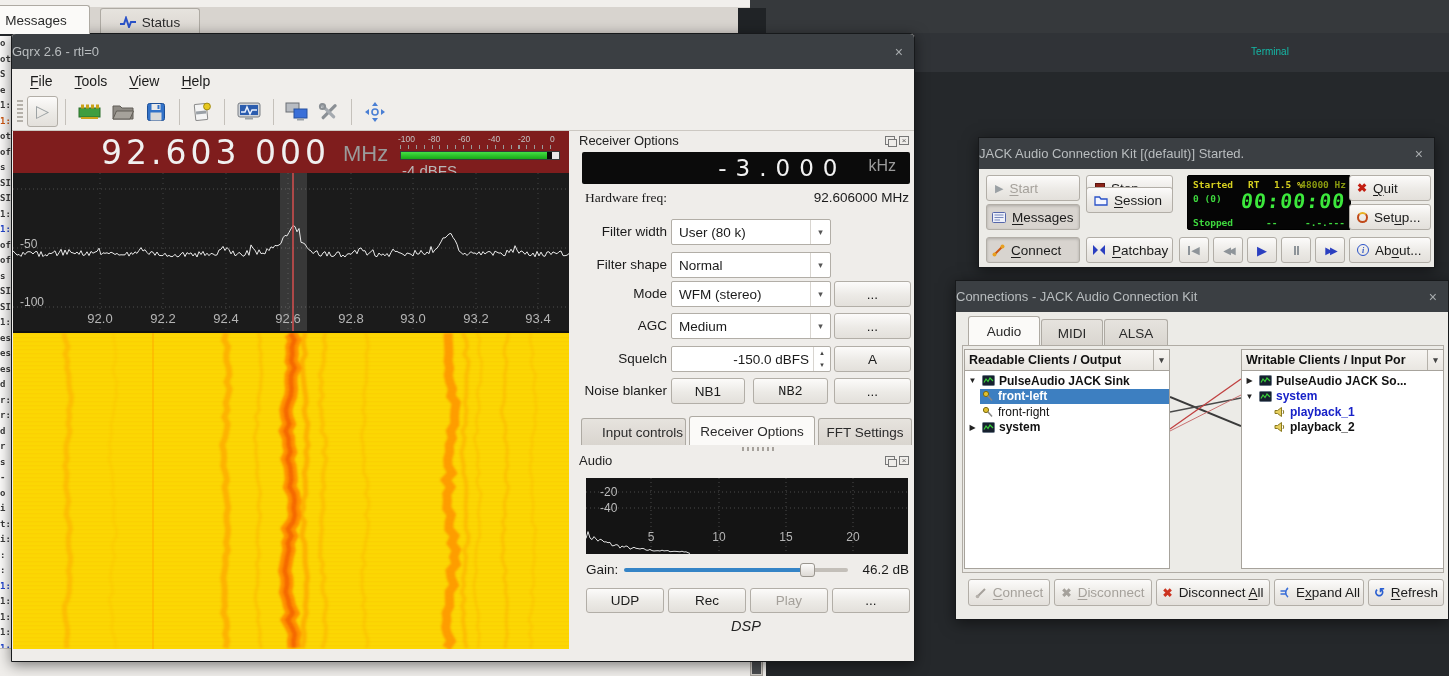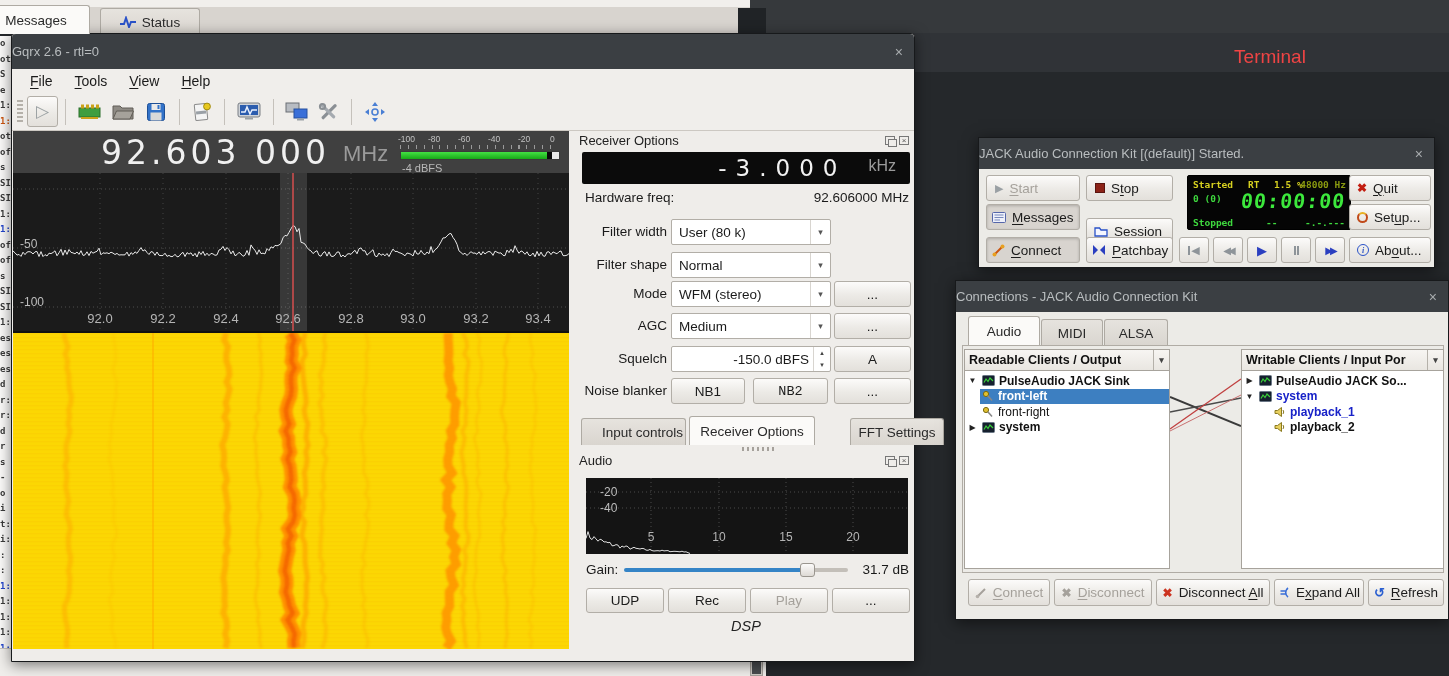--- a/index.html
+++ b/index.html
@@ -50,21 +50,21 @@
   .seg{font-size:20px;font-weight:bold;color:#3ce83c;transform:skewX(-6deg);letter-spacing:1px;}
 </style>
 </head>
 <body>
 
 <div class="stage">
 
   <div class="abs" style="left:700px;top:0;width:749px;height:676px;background:#25282b;">
     <div class="abs" style="left:35px;top:0;right:0;height:33px;background:#36393c;"></div>
     <div class="abs" style="left:35px;top:33px;right:0;height:39px;background:#303337;"></div>
-    <div class="abs" style="left:400px;top:46px;width:340px;text-align:center;color:#ef4444;font-size:19px;">Terminal</div>
+    <div class="abs" style="left:400px;top:46px;width:340px;text-align:center;color:#14b8a6;font-size:10px;">Terminal</div>
   </div>
 
   <div class="abs" style="left:0;top:0;width:766px;height:676px;">
     <div class="abs" style="left:0;top:0;width:750px;height:8px;background:#f1efec;border-bottom:1px solid #d8d4cf;"></div>
     <div class="abs" style="left:0;top:8px;width:750px;height:25px;background:#d8d4cf;"></div>
     <div class="abs" style="left:738px;top:8px;width:28px;height:25px;background:#202326;"></div>
     <div class="tab2 act" style="left:-18px;top:7px;width:108px;">
       <span>Messages</span>
     </div>
     <div class="tab2" style="left:100px;top:8px;width:100px;gap:6px;">
@@ -184,37 +184,37 @@
       </svg>
       <span style="width:1px;height:26px;background:#c5c1bb;margin:0 8px;"></span>
       <svg width="22" height="22" viewBox="0 0 22 22" style="margin:0 4px;">
         <circle cx="11" cy="11" r="3" fill="none" stroke="#4a7fd4" stroke-width="1.6"></circle>
         <path d="M11 1 l3 4 h-6 z M11 21 l3 -4 h-6 z M1 11 l4 -3 v6 z M21 11 l-4 -3 v6 z" fill="#4a7fd4"></path>
       </svg>
     </div>
 
     <div class="abs" style="left:1px;top:97px;width:556px;height:518px;background:#101010;">
 
-      <div class="abs" style="left:0;top:0;width:556px;height:42px;background:#404040;">
+      <div class="abs" style="left:0;top:0;width:556px;height:42px;background:#7f1d1d;">
         <span class="abs" style="left:88px;top:2px;font:33px 'DejaVu Sans',sans-serif;color:#f0f0f0;letter-spacing:4px;">92.603 000</span>
         <span class="abs" style="left:330px;top:10px;font-size:22px;color:#9a9a9a;">MHz</span>
 
         <div class="abs" style="left:385px;top:3px;width:164px;height:38px;">
           <span class="abs" style="left:0px;top:0;font-size:8.5px;color:#c2c2c2;">-100</span>
           <span class="abs" style="left:30px;top:0;font-size:8.5px;color:#c2c2c2;">-80</span>
           <span class="abs" style="left:60px;top:0;font-size:8.5px;color:#c2c2c2;">-60</span>
           <span class="abs" style="left:90px;top:0;font-size:8.5px;color:#c2c2c2;">-40</span>
           <span class="abs" style="left:120px;top:0;font-size:8.5px;color:#c2c2c2;">-20</span>
           <span class="abs" style="left:152px;top:0;font-size:8.5px;color:#c2c2c2;">0</span>
           <div class="abs" style="left:2px;top:11px;width:158px;height:4px;background:repeating-linear-gradient(90deg,#9a9a9a 0 1px,transparent 1px 7.9px);"></div>
           <div class="abs" style="left:2px;top:17px;width:160px;height:9px;background:#0a0a0a;border:1px solid #3a3a3a;">
             <div style="position:absolute;left:0;top:0;bottom:0;width:146px;background:linear-gradient(#44e044,#17a817);"></div>
             <div style="position:absolute;left:151px;top:0;bottom:0;width:7px;background:#e8e8e8;"></div>
           </div>
-          <span class="abs" style="left:4px;top:28px;font-size:11px;color:#b8b8b8;">-4 dBFS</span>
+          <span class="abs" style="left:4px;top:28px;font-size:15px;color:#b8b8b8;">-4 dBFS</span>
         </div>
       </div>
 
       <div class="abs" style="left:0;top:42px;width:556px;height:158px;background:#1b1b1b;">
         <svg width="556" height="158" viewBox="0 0 556 158" style="position:absolute;left:0;top:0;">
           <line x1="0" y1="16" x2="556" y2="16" stroke="#4e4e4e" stroke-dasharray="1 3"></line>
           <line x1="0" y1="75" x2="556" y2="75" stroke="#4e4e4e" stroke-dasharray="1 3"></line>
           <line x1="0" y1="134" x2="556" y2="134" stroke="#4e4e4e" stroke-dasharray="1 3"></line>
           <g id="vgrid">
               <line x1="87" x2="87" y1="0" y2="158" stroke="#454545" stroke-dasharray="1 4"></line>
@@ -279,21 +279,21 @@
       <div class="dockhead" style="height:18px;">
         <span>Receiver Options</span>
         <span class="sp"></span>
         <span class="mini f"></span>
         <span class="mini" style="text-align:center;font-size:8px;line-height:7px;color:#555;">×</span>
       </div>
       <div class="abs" style="left:3px;top:21px;width:328px;height:32px;background:#0b0b0b;border-radius:2px;display:flex;align-items:center;justify-content:flex-end;">
         <span style="font:23px 'DejaVu Sans',sans-serif;color:#f2f2f2;letter-spacing:9px;">-3.000</span>
         <span style="font-size:16px;color:#9a9a9a;margin:0 14px 4px 22px;">kHz</span>
       </div>
-      <span class="abs" style="left:6px;top:59px;font-size:13.5px;">Hardware freq:</span>
+      <span class="abs" style="left:6px;top:59px;font-size:13.5px;font-family:Liberation Serif, serif;">Hardware freq:</span>
       <span class="abs" style="right:4px;top:59px;font-size:13.5px;">92.606000 MHz</span>
 
       <span class="rlabel" style="top:93px;">Filter width</span>
       <div class="combo" style="left:92px;top:88px;width:160px;">
         <span class="cv">User (80 k)</span>
           <span class="ca">▾</span>
       </div>
       <span class="rlabel" style="top:126px;">Filter shape</span>
       <div class="combo" style="left:92px;top:121px;width:160px;">
         <span class="cv">Normal</span>
@@ -327,21 +327,21 @@
       <span class="btn abs" style="left:92px;top:247px;width:74px;height:26px;">NB1</span>
       <span class="btn abs" style="left:174px;top:247px;width:75px;height:26px;font-family:Liberation Mono, monospace;">NB2</span>
       <span class="btn abs" style="left:255px;top:247px;width:77px;height:26px;">...</span>
 
       <div class="tab2" style="left:2px;top:287px;width:105px;padding-left:18px;">
         <span>Input controls</span>
         </div>
       <div class="tab2 act" style="left:110px;top:287px;width:126px;">
         <span>Receiver Options</span>
         </div>
-      <div class="tab2" style="left:239px;top:287px;width:94px;margin-left:32px;">
+      <div class="tab2" style="left:239px;top:287px;width:94px;">
         <span>FFT Settings</span>
         </div>
     </div>
 
     <div class="abs" style="left:730px;top:413px;width:34px;height:4px;background:repeating-linear-gradient(90deg,#a5a19b 0 2px,transparent 2px 5px);"></div>
 
     <div class="abs" style="left:567px;top:417px;width:334px;height:198px;">
       <div class="dockhead" style="height:18px;">
         <span>Audio</span>
         <span class="sp"></span>
@@ -364,21 +364,21 @@
         <span class="abs" style="left:133px;top:52px;transform:translateX(-50%);font-size:12px;color:#b5b5b5;">10</span>
         <span class="abs" style="left:200px;top:52px;transform:translateX(-50%);font-size:12px;color:#b5b5b5;">15</span>
         <span class="abs" style="left:267px;top:52px;transform:translateX(-50%);font-size:12px;color:#b5b5b5;">20</span>
       </div>
       <span class="abs" style="left:7px;top:111px;font-size:13.5px;">Gain:</span>
       <div class="abs" style="left:45px;top:112px;width:224px;height:14px;">
         <div style="position:absolute;left:0;top:5px;width:182px;height:4px;background:#3584c6;border-radius:2px;"></div>
         <div style="position:absolute;left:182px;top:5px;right:0;height:4px;background:#c3bfb9;border-radius:2px;"></div>
         <div style="position:absolute;left:176px;top:0;width:15px;height:14px;background:linear-gradient(#fcfbfa,#dedad5);border:1px solid #9a968f;border-radius:3px;"></div>
       </div>
-      <span class="abs" style="right:4px;top:111px;font-size:13.5px;">31.7 dB</span>
+      <span class="abs" style="right:4px;top:111px;font-size:13.5px;">46.2 dB</span>
       <span class="btn abs" style="left:7px;top:137px;width:78px;height:25px;">UDP</span>
       <span class="btn abs" style="left:89px;top:137px;width:78px;height:25px;">Rec</span>
       <span class="btn abs dis" style="left:171px;top:137px;width:78px;height:25px;">Play</span>
       <span class="btn abs" style="left:253px;top:137px;width:78px;height:25px;">...</span>
       <div class="abs" style="left:0;top:167px;width:334px;text-align:center;font-size:14.5px;font-style:italic;color:#222;">DSP</div>
     </div>
   </div>
 
   <div class="win" style="left:978px;top:137px;width:457px;height:131px;background:#ecebe7;">
     <div class="tbar">
@@ -405,21 +405,21 @@
           <circle cx="2.5" cy="10.5" r="2" fill="#e8a020"></circle>
           <circle cx="10.5" cy="2.5" r="2" fill="#e8a020"></circle>
         </svg>
       <span><span></span><u>C</u><span>onnect</span></span>
       </span>
 
     <span class="btn abs" style="left:107px;top:37px;width:87px;height:26px;justify-content:flex-start;padding-left:8px;">
       <span style="width:10px;height:10px;background:#8c2318;border:1px solid #5a1510;display:inline-block;"></span>
       <span><span>S</span><u>t</u><span>op</span></span>
       </span>
-    <span class="btn abs" style="left:107px;top:80px;width:87px;height:26px;justify-content:flex-start;padding-left:7px;">
+    <span class="btn abs" style="left:107px;top:49px;width:87px;height:26px;justify-content:flex-start;padding-left:7px;">
       <svg width="14" height="11" viewBox="0 0 14 11">
           <path d="M1 10 V2 h4.5 l1.5 2 H13 v6 z" fill="#f4f6ff" stroke="#2a52c8" stroke-width="1.3"></path>
         </svg>
       <span><span></span><u>S</u><span>ession</span></span>
       </span>
     <span class="btn abs" style="left:107px;top:99px;width:87px;height:26px;justify-content:flex-start;padding-left:5px;">
       <svg width="14" height="12" viewBox="0 0 14 12">
           <polygon points="1,1 6,6 1,11" fill="#2b3fc0"></polygon>
           <polygon points="13,1 8,6 13,11" fill="#2b3fc0"></polygon>
         </svg>

